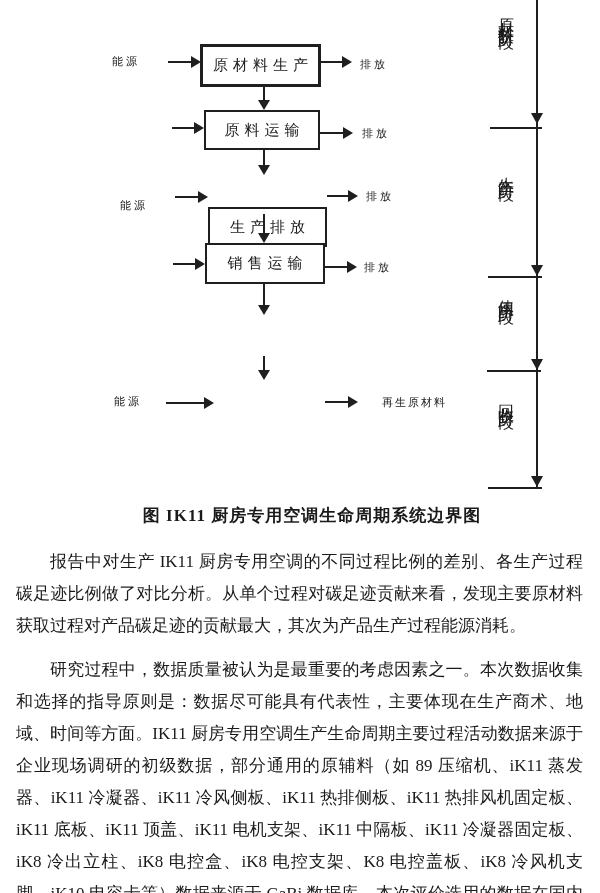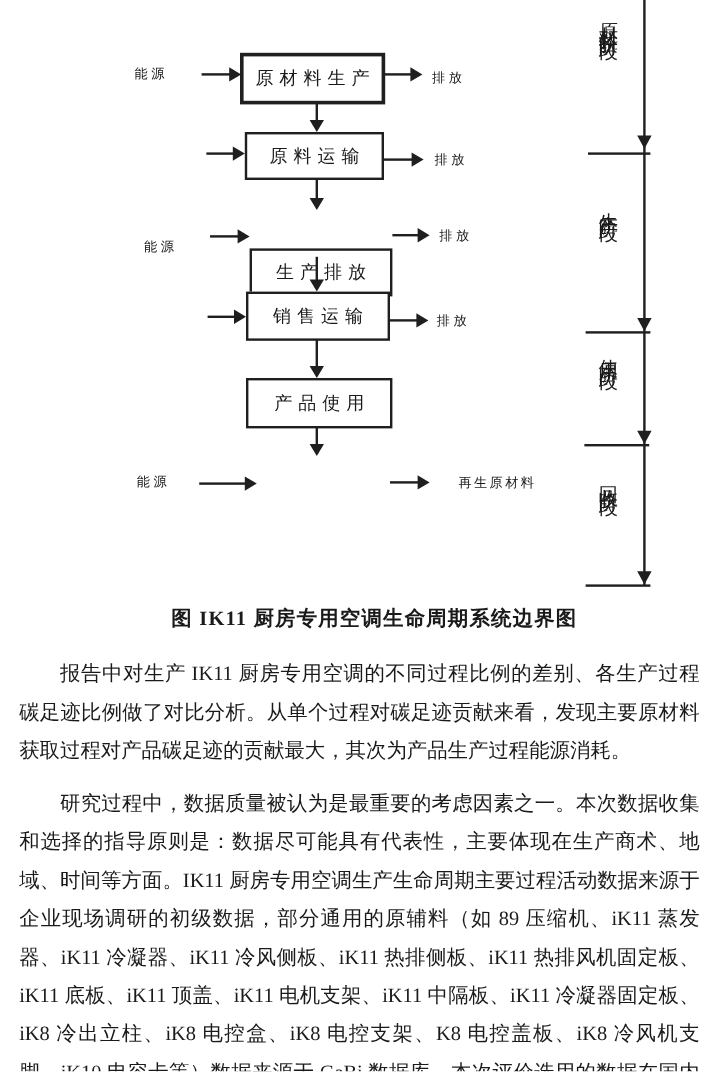--- a/index.html
+++ b/index.html
@@ -80,23 +80,20 @@
       </div>
     <div class="fbox b2">
         <span>原料运输</span>
       </div>
     <div class="fbox b3">
         <span>生产排放</span>
       </div>
     <div class="fbox b4">
         <span>销售运输</span>
       </div>
-    <div class="fbox b5">
-        <span>产品使用</span>
-      </div>
 
     <div class="varrow" style="left:263px;top:85px;height:16px;"></div>
     <div class="varrow" style="left:263px;top:149px;height:17px;"></div>
     <div class="varrow" style="left:263px;top:214px;height:20px;"></div>
     <div class="varrow" style="left:263px;top:283px;height:23px;"></div>
     <div class="varrow" style="left:263px;top:356px;height:15px;"></div>
 
     <span class="slabel" style="left:112px;top:54px;">能源</span>
     <span class="slabel" style="left:120px;top:198px;">能源</span>
     <span class="slabel" style="left:114px;top:394px;">能源</span>

